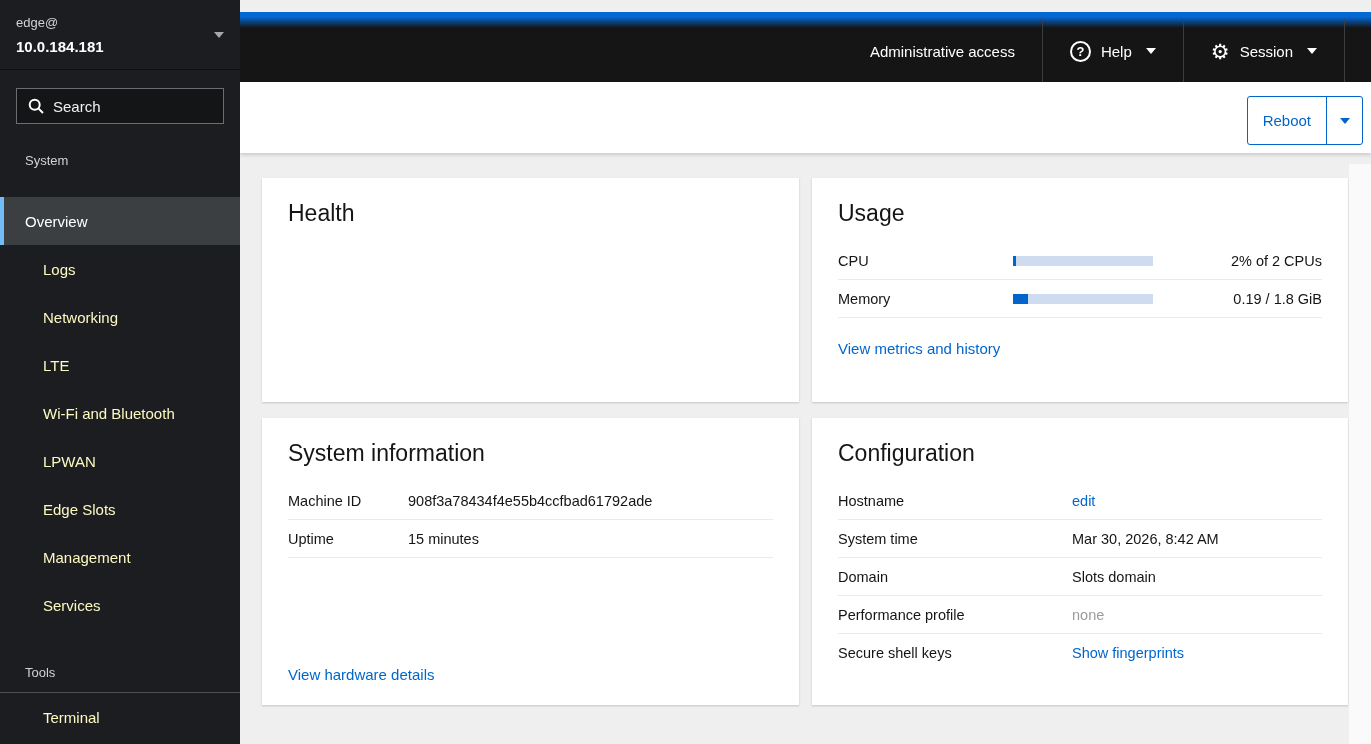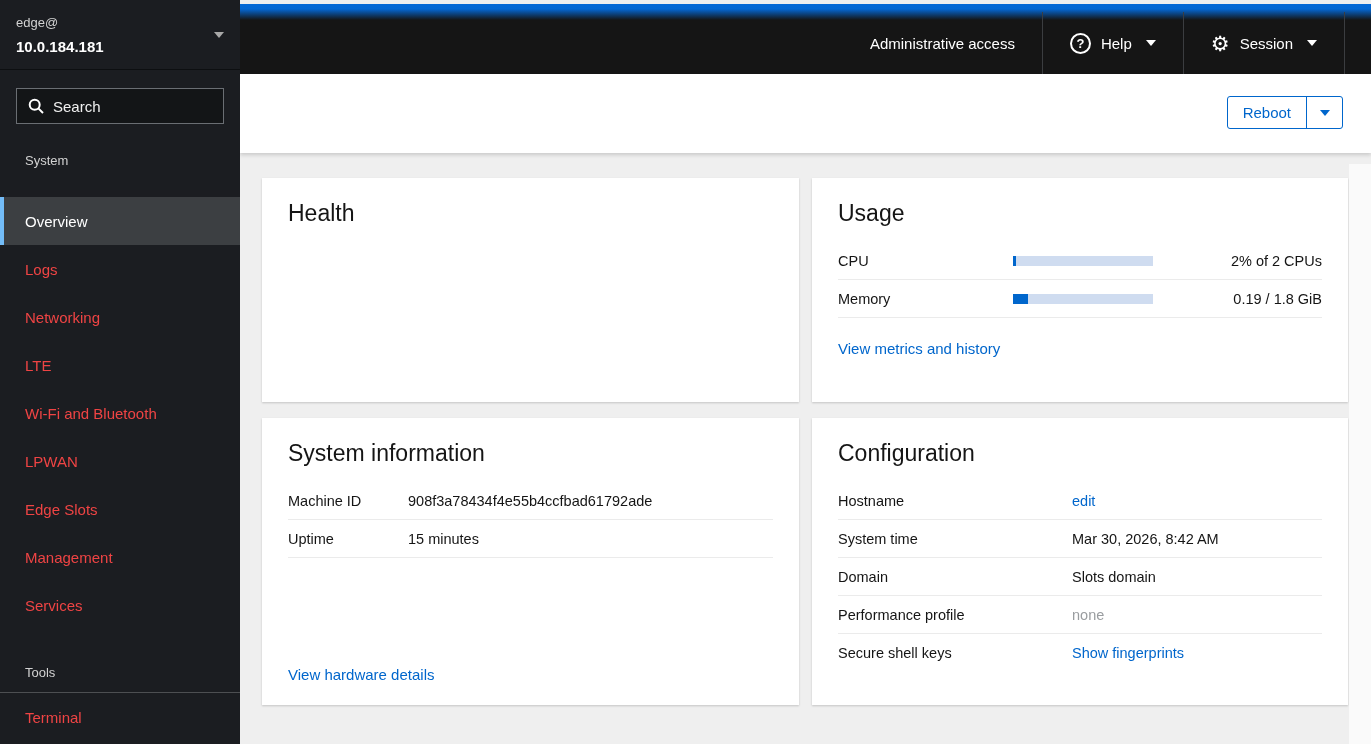--- a/index.html
+++ b/index.html
@@ -18,50 +18,50 @@
   .host-caret { margin-left:auto; width:0; height:0;
                 border-left:5px solid transparent; border-right:5px solid transparent;
                 border-top:6px solid #a8a8a8; }
   .search-wrap { margin:18px 16px 0; height:36px; border:1px solid #6a6e73;
                  background:#131517; display:flex; align-items:center; padding:8px 11px; gap:9px; }
   .search-input { flex:1; background:transparent; border:none; outline:none;
                   color:#ffffff; font-size:15px; font-family:"Liberation Sans", sans-serif; }
   .search-input::placeholder { color:#f0f0f0; opacity:1; }
   .side-section-label { margin-top:29px; padding:0 0 13px 25px; font-size:13px; color:#d2d2d2; }
   .side-section-label.tools { margin-top:36px; padding-bottom:0; }
-  .side-item { height:48px; display:flex; align-items:center; padding-left:25px;
-               font-size:15px; color:#ef4444; cursor:pointer; }
+  .side-item { height:48px; display:flex; align-items:center; padding-left:43px;
+               font-size:15px; color:#fef9c3; cursor:pointer; }
   .side-item.active { background:#3c3f42; border-left:4px solid #73bcf7;
                       padding-left:21px; color:#ffffff;margin-top:16px; }
   .side-divider { border-top:1px solid #4d4f52; margin-top:12px; }
 
   
-  .masthead { position:absolute; left:240px; top:4px; width:1131px; height:70px;
+  .masthead { position:absolute; left:240px; top:12px; width:1131px; height:70px;
               background:#151515; z-index:4; }
   .masthead::before { content:""; position:absolute; left:0; right:0; top:0; height:16px;
               background:linear-gradient(to bottom, #0569d6 0px, #0467d2 5px, rgba(21,21,21,0) 16px);
               pointer-events:none; }
   .mast-inner { position:absolute; left:0; right:0; top:8px; bottom:0;
                 display:flex; align-items:stretch; justify-content:flex-end; }
   .mast-item { display:flex; align-items:center; gap:10px; padding:0 27px;
                color:#ffffff; font-size:15px; cursor:pointer; }
   .mast-div { width:1px; background:#3b3d40; }
   .mast-end-pad { width:26px; }
   .qmark { width:21px; height:21px; border:2px solid #fff; border-radius:50%;
            display:flex; align-items:center; justify-content:center;
            font-size:13px; font-weight:700; color:#fff; }
   .gear { font-size:21px; color:#fff; line-height:1; }
   .caret-white { width:0; height:0; border-left:5px solid transparent;
                  border-right:5px solid transparent; border-top:6px solid #fff; margin-left:4px; }
 
   
   .toolbar { position:absolute; left:240px; top:70px; width:1131px; height:83px;
              background:#ffffff; box-shadow:0 2px 4px rgba(3,3,3,0.16); z-index:3; }
-  .reboot { position:absolute; right:28px; top:26px; display:inline-flex;
-            border:1px solid #0066cc; border-radius:3px; height:33px; background:#fff; }
+  .reboot { position:absolute; right:8px; top:26px; display:inline-flex;
+            border:1px solid #0066cc; border-radius:3px; height:49px; background:#fff; }
   .reboot-main { padding:0 15px; display:flex; align-items:center; color:#0066cc;
                  font-size:15px; cursor:pointer; border-right:1px solid #0066cc; }
   .reboot-toggle { width:35px; display:flex; align-items:center; justify-content:center; cursor:pointer; }
   .caret-blue { width:0; height:0; border-left:5px solid transparent;
                 border-right:5px solid transparent; border-top:6px solid #0066cc; }
 
   
   .content { position:absolute; left:240px; top:153px; width:1131px; height:421px;
              padding:25px 23px 16px 22px; }
   .grid { display:grid; grid-template-columns:537px 536px; column-gap:13px; row-gap:16px; }

